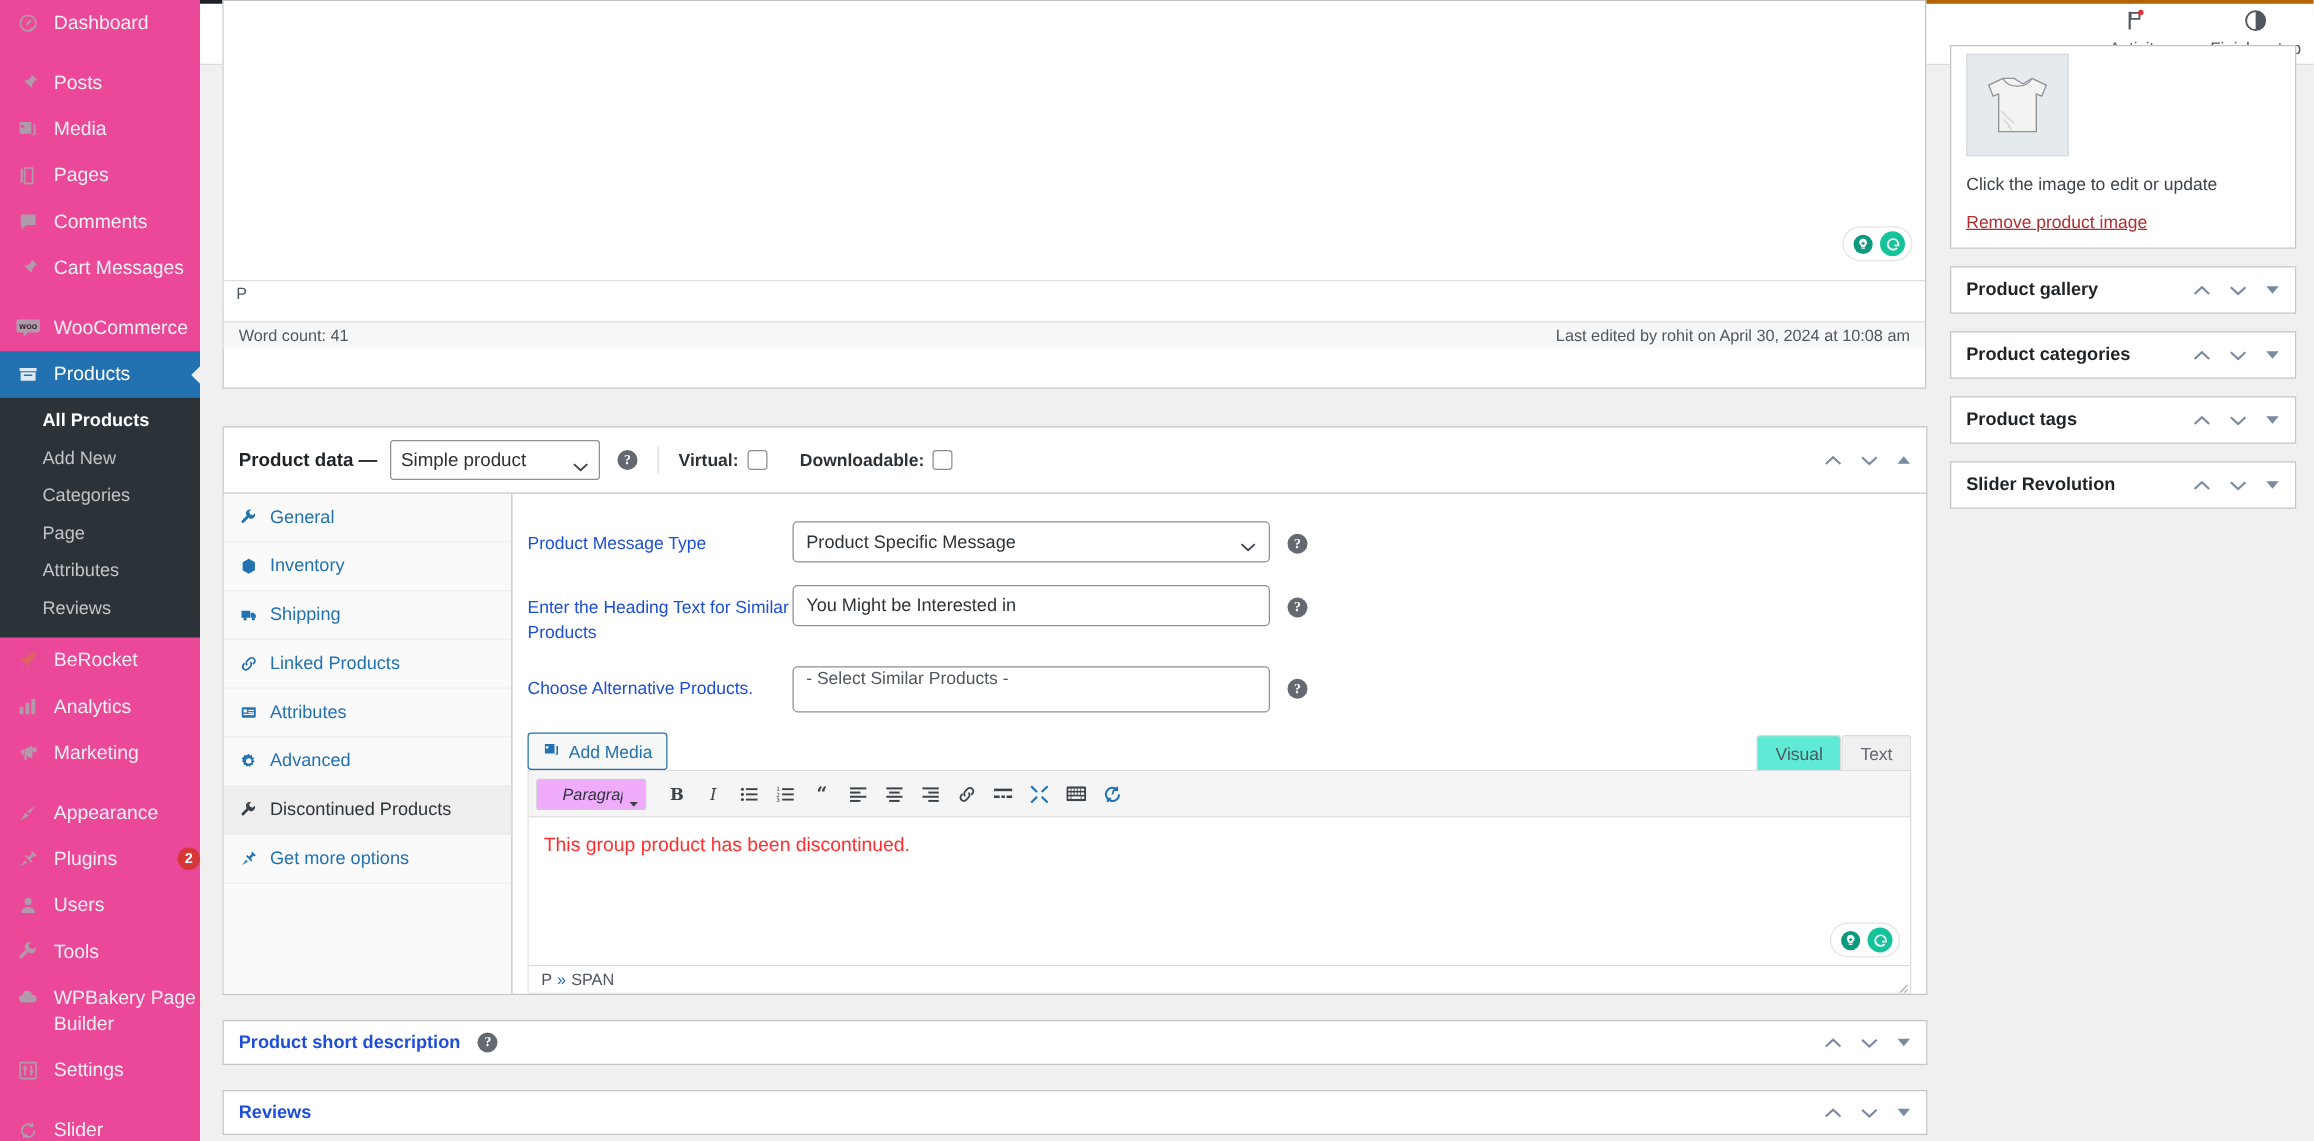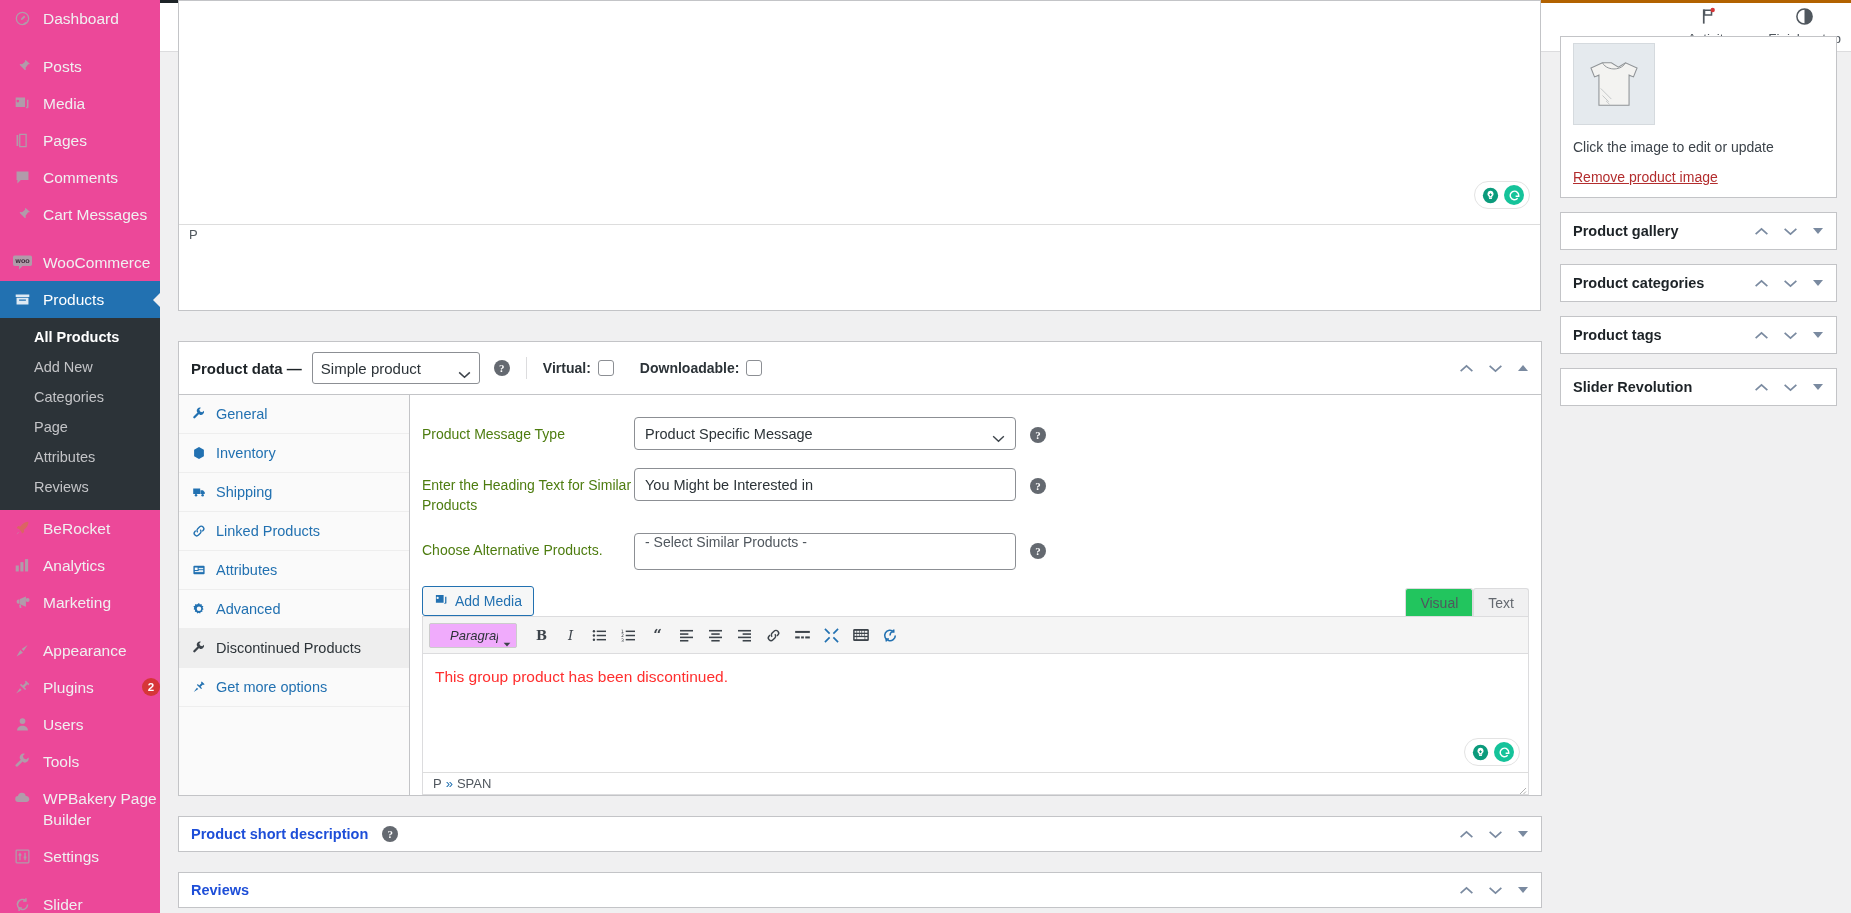--- a/index.html
+++ b/index.html
@@ -232,21 +232,21 @@
   .pd-tab.active {
     background: #eee; color: #2c3338;
   }
   .pd-fields { flex: 1; padding: 22px 0 0 0; }
   .field-row {
     display: flex; align-items: flex-start;
     padding: 0 20px 0 12px; margin-bottom: 18px;
   }
   .field-label {
     width: 212px; min-width: 212px;
-    font-size: 14px; color: #4d7c0f;
+    font-size: 14px; color: #1d4ed8;
     line-height: 20px; padding-top: 7px;
   }
   .field-control { flex: 1; max-width: 382px; position: relative; }
   .field-control input[type=text],
   .field-control select {
     width: 100%; height: 33px;
     border: 1px solid #8c8f94; border-radius: 4px;
     padding: 0 10px; font-size: 14.5px;
     font-family: "Liberation Sans", sans-serif;
     color: #2c3338; background: #fff;
@@ -276,21 +276,21 @@
   }
   .ed-tabs { margin-left: auto; display: flex; gap: 0; align-items: flex-end; }
   .ed-tab {
     height: 28px; padding: 0 14px;
     display: flex; align-items: center;
     font-size: 14px; cursor: pointer;
     border: 1px solid #dcdcde; border-bottom: none;
     background: #f0f0f1; color: #646970;
     border-radius: 3px 3px 0 0;
   }
-  .ed-tab.active { background: #22c55e; color: #50575e; border-color: #dcdcde; }
+  .ed-tab.active { background: #5eead4; color: #50575e; border-color: #dcdcde; }
   .ed-frame { border: 1px solid #dcdcde; background: #fff; }
   .ed-toolbar {
     display: flex; align-items: center; gap: 0;
     background: #f5f5f5;
     border-bottom: 1px solid #dcdcde;
     padding: 4px 6px;
     height: 37px;
   }
   .fmt-select {
     height: 25px; width: 88px; font-size: 13px;
@@ -608,20 +608,24 @@
               </svg>
           </span>
           <span class="g-logo">
             <svg width="15" height="15" viewBox="0 0 20 20">
                 <circle cx="10" cy="10" r="9" fill="#15c39a"></circle>
                 <path d="M10 3.4a6.6 6.6 0 104.9 11l-1.4-1.4A4.7 4.7 0 1114.7 10h-3.2v1.9h5.1V10A6.6 6.6 0 0010 3.4z" fill="#fff"></path>
               </svg>
           </span>
         </div>
         <div class="ed-path">P</div>
+        <div class="ed-statusbar">
+          <span>Word count: 41</span>
+          <span class="right">Last edited by rohit on April 30, 2024 at 10:08 am</span>
+        </div>
       </div>
     </div>
 
     <div class="postbox" id="product-data-box">
       <div class="pd-header">
         <span class="pd-title">Product data —</span>
         <span class="sel-wrap">
           <select class="pd-select">
             <option>Simple product</option>
           </select>

